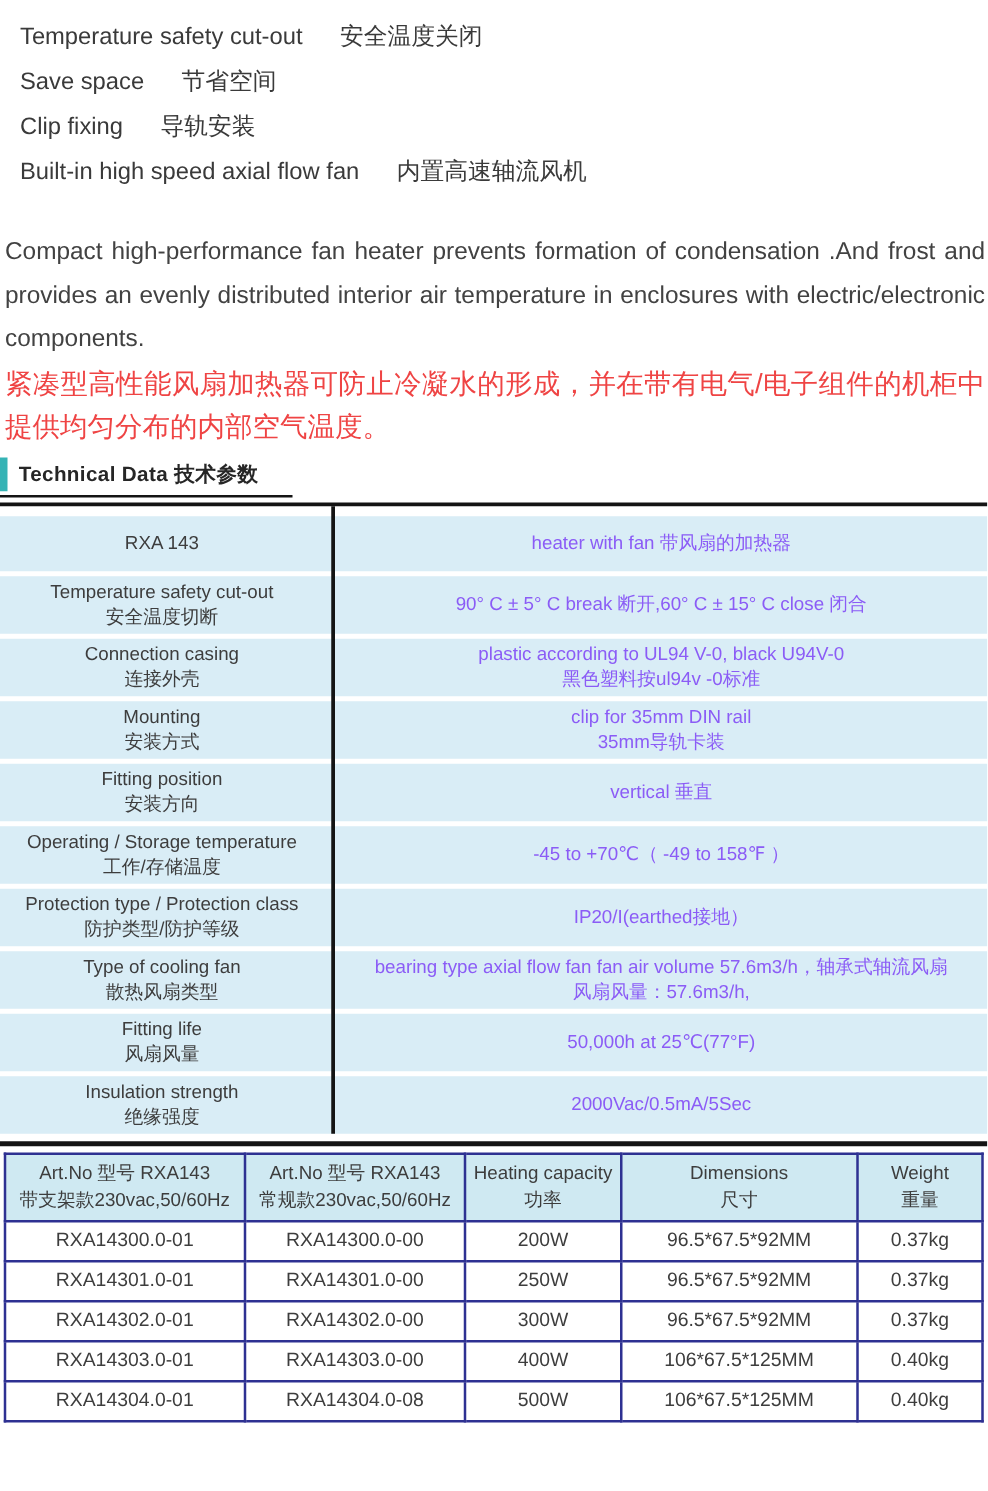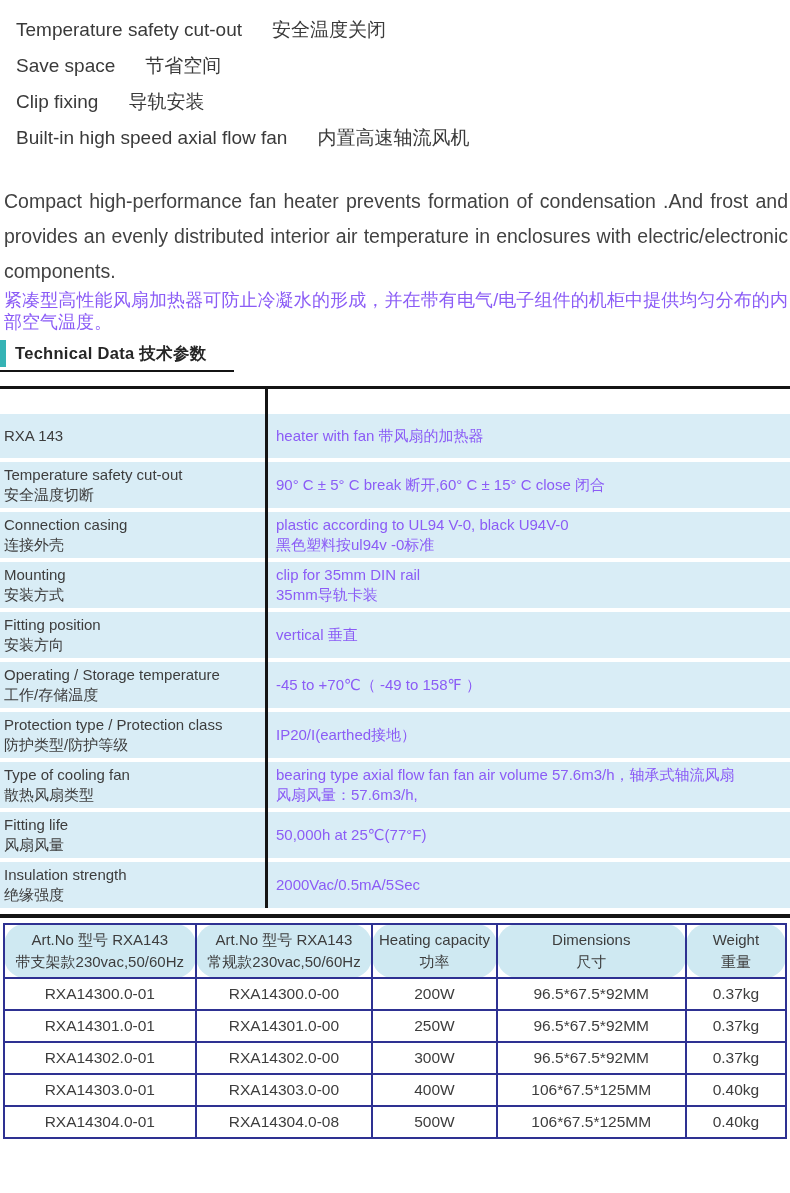--- a/index.html
+++ b/index.html
@@ -20,39 +20,40 @@
   .features { list-style: none; padding-top: 12px; padding-left: 16px; }
   .feature-item { font-size: 19px; line-height: 36px; white-space: nowrap; }
   .feature-zh { margin-left: 30px; }
 
   
   .description { margin-top: 28px; padding: 0 2px 0 4px; }
   .desc-en {
     font-size: 19.5px; line-height: 35px;
     text-align: justify; color: #424242;
   }
-  .desc-zh { font-size: 18px; line-height: 22px; color: #8b5cf6; text-align: justify; }
+  .desc-zh { font-size: 22px; line-height: 35px; color: #ef4444; text-align: justify; }
 
   
   .tech-title-wrap {
     margin-top: 7px;
     width: 234px;
     display: flex; align-items: center;
     border-bottom: 2px solid #141414;
     padding-bottom: 3px;
   }
   .accent-bar { width: 6px; height: 27px; background: #35b3b5; flex: 0 0 auto; }
   .tech-title { font-size: 16.5px; font-weight: bold; color: #262626; margin-left: 9px; letter-spacing: .3px; }
 
   
   .tech-table {
-    margin-top: 14px;
+    margin-top: 4px;
     border-top: 3px solid #141414;
-    padding-top: 25px;
+    padding-top: 8px;
     position: relative;
+    text-align: center;
   }
   .tech-divider {
     position: absolute; left: 265px; top: 0; bottom: 0;
     width: 3px; background: #141414;
   }
   .tech-row {
     display: flex;
     background: #d9edf6;
     min-height: 44px;
     margin-bottom: 4px;
@@ -80,21 +81,21 @@
     border-collapse: collapse;
     table-layout: fixed;
   }
   .order-table th, .order-table td {
     border: 2px solid #2e3192;
     text-align: center;
     vertical-align: middle;
     color: #3d3d3d;
     font-weight: normal;
   }
-  .order-table th { background: #cfe9f2; height: 54px; font-size: 15px; line-height: 22px; padding: 2px; border-radius: 21px; }
+  .order-table th { background: #cfe9f2; height: 54px; font-size: 15px; line-height: 22px; padding: 2px; }
   .order-table td { background: #ffffff; height: 32px; font-size: 15.5px; }
   .col-w1 { width: 24.5%; }
   .col-w2 { width: 22.6%; }
   .col-w3 { width: 15.9%; }
   .col-w4 { width: 24.2%; }
   .col-w5 { width: 12.8%; }
 </style>
 </head>
 <body>
 

